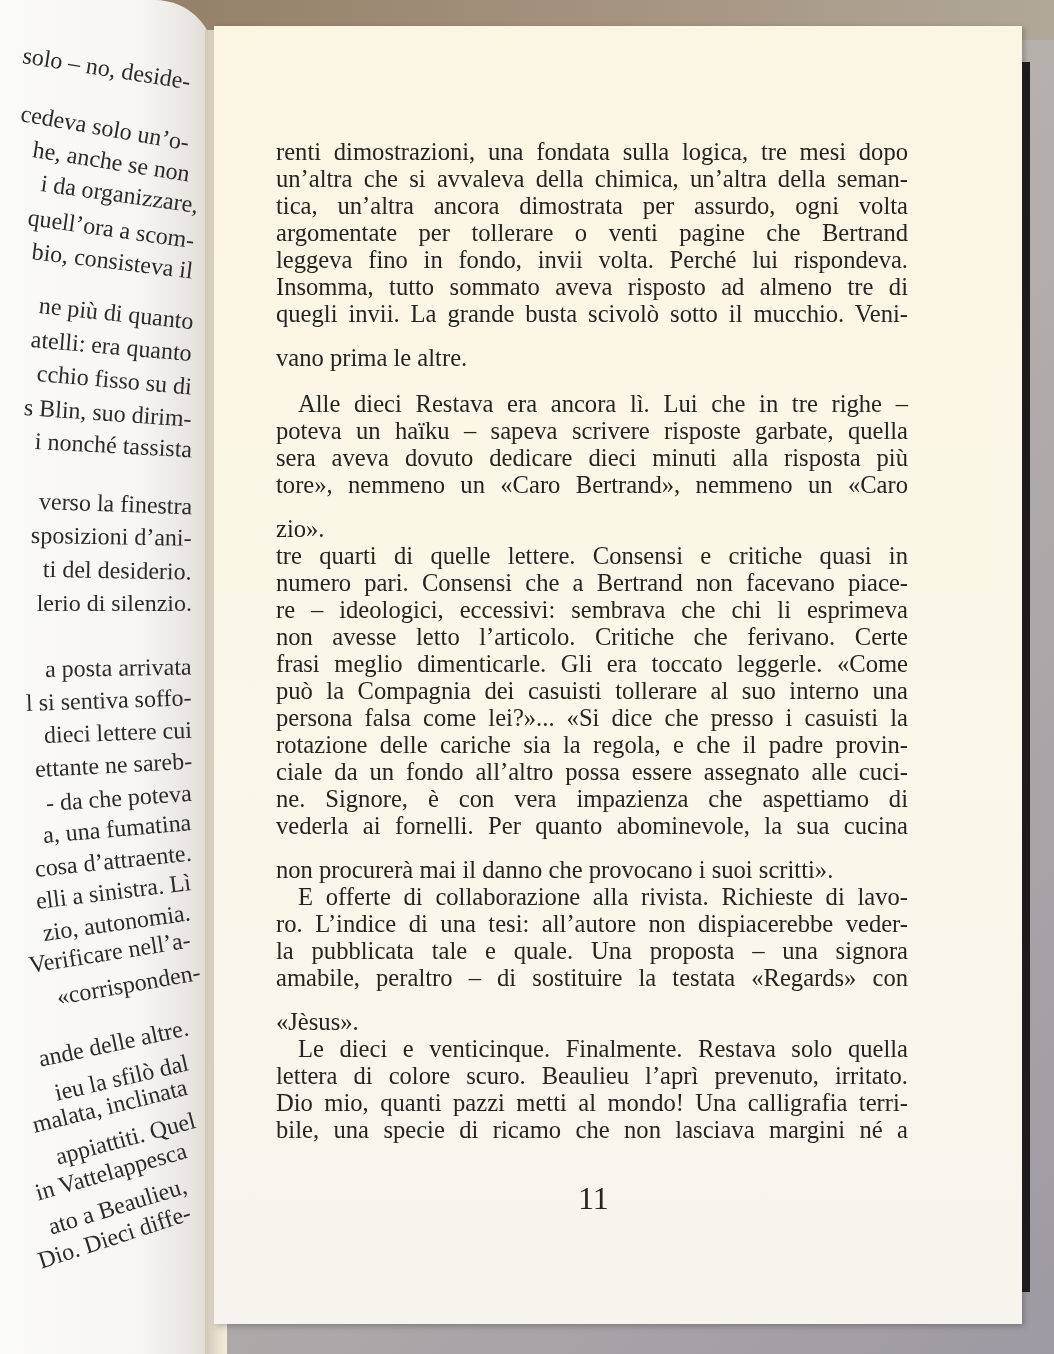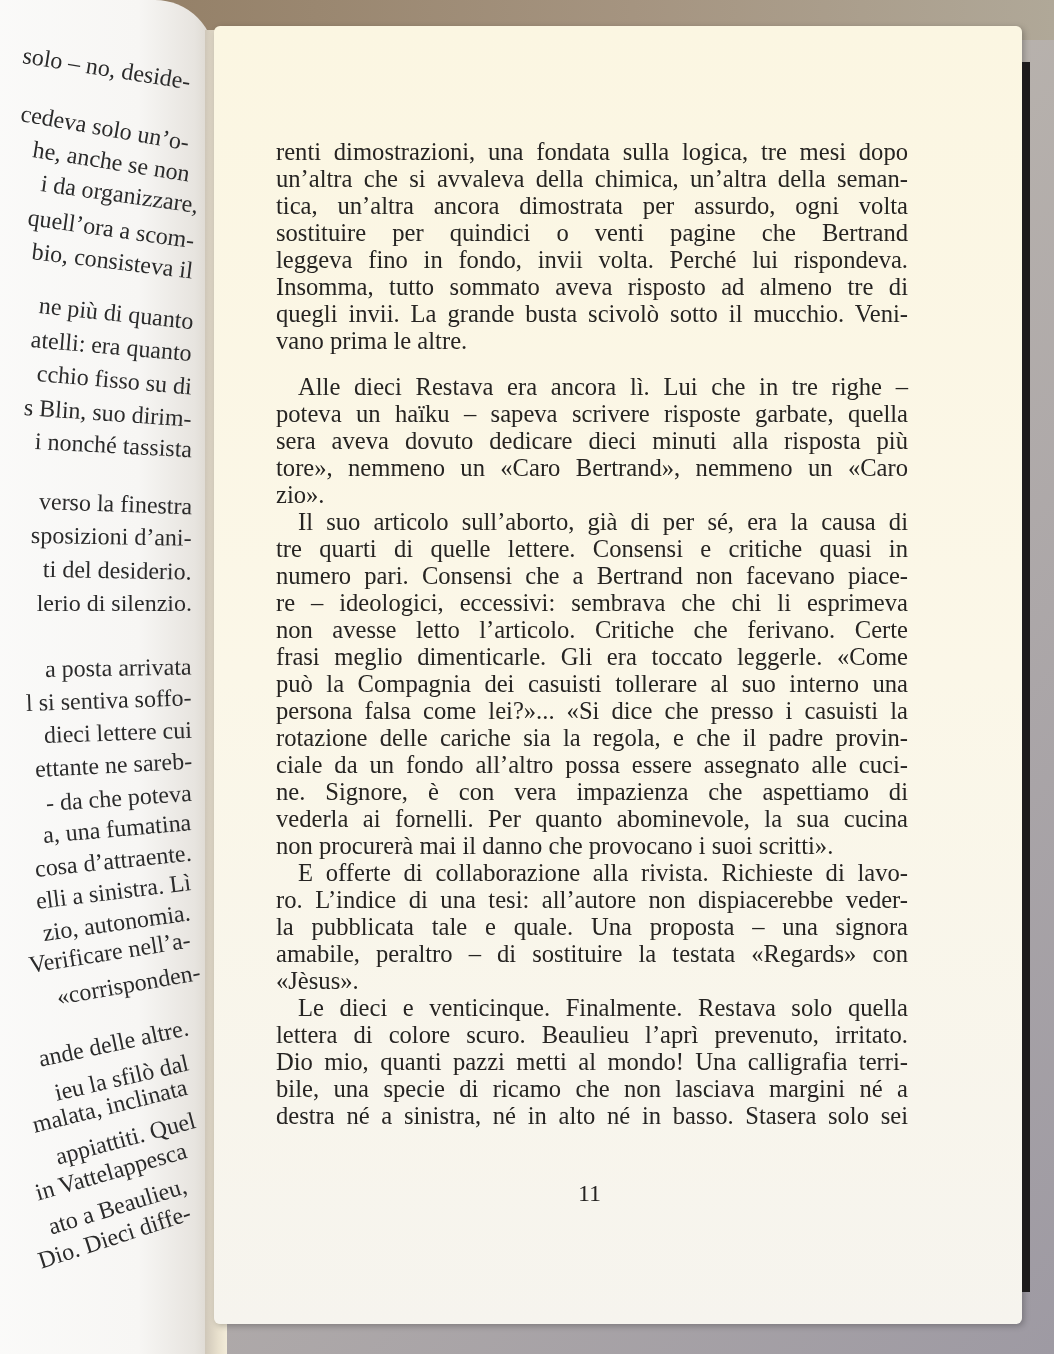--- a/index.html
+++ b/index.html
@@ -24,37 +24,36 @@
     transform-origin: left center;
   }
   .gutter {
     position:absolute; left:205px; top:30px; width:22px; height:1324px;
     background: linear-gradient(90deg,#cfc7b9,#e8e0cd 60%,#f3ecd9);
   }
   .right-page {
     position:absolute; left:214px; top:26px; width:808px; height:1298px;
     background: linear-gradient(180deg,#fbf6e2 0%, #fbf7e8 50%, #f6f4ee 100%);
     box-shadow: 2px 2px 6px rgba(0,0,0,0.25);
-    border-radius: 6px;
   }
   .board-edge {
     position:absolute; left:1022px; top:62px; width:8px; height:1230px;
     background:#1d1b1c;
   }
   .text-block {
     position:absolute; left:62px; top:112px; width:632px;
     font-size:24.6px; line-height:27px; color:#262422;
     text-align: justify;
   }
   .line { display:block; text-align:justify; text-align-last:justify; height:27px; white-space:nowrap; }
-  .line.last { text-align-last:left; }
+  .line.last { text-align-last:left;margin-top:17px; }
   .line.indent { text-indent:22px; }
   .gap { height:19px; }
   .page-number {
-    position:absolute; left:364px; top:1154px; font-size:24px; color:#262422;
+    position:absolute; left:364px; top:1154px; font-size:32px; color:#262422;
   }
 </style>
 </head>
 <body>
 
 <div class="desk-top"></div>
 
 <div class="left-page">
   <div class="left-lines" id="left-lines">
       <div class="left-line" style="top: 42px; right: 8px; transform: rotate(9deg);">solo – no, deside-</div>
@@ -94,36 +93,35 @@
 </div>
 
 <div class="gutter"></div>
 
 <div class="right-page">
   <div class="text-block" id="text-block">
       <div>
         <span class="line">renti dimostrazioni, una fondata sulla logica, tre mesi dopo</span>
         <span class="line">un’altra che si avvaleva della chimica, un’altra della seman-</span>
         <span class="line">tica, un’altra ancora dimostrata per assurdo, ogni volta</span>
-        <span class="line">sostituire per quindici o venti pagine che Bertrand</span>
+        <span class="line">argomentate per tollerare o venti pagine che Bertrand</span>
         <span class="line">leggeva fino in fondo, invii volta. Perché lui rispondeva.</span>
         <span class="line">Insomma, tutto sommato aveva risposto ad almeno tre di</span>
         <span class="line">quegli invii. La grande busta scivolò sotto il mucchio. Veni-</span>
         <span class="line last">vano prima le altre.</span>
       </div>
       <div class="gap"></div>
       <div>
         <span class="line indent">Alle dieci Restava era ancora lì. Lui che in tre righe –</span>
         <span class="line">poteva un haïku – sapeva scrivere risposte garbate, quella</span>
         <span class="line">sera aveva dovuto dedicare dieci minuti alla risposta più</span>
         <span class="line">tore», nemmeno un «Caro Bertrand», nemmeno un «Caro</span>
         <span class="line last">zio».</span>
       </div>
       <div>
-        <span class="line indent">Il suo articolo sull’aborto, già di per sé, era la causa di</span>
         <span class="line">tre quarti di quelle lettere. Consensi e critiche quasi in</span>
         <span class="line">numero pari. Consensi che a Bertrand non facevano piace-</span>
         <span class="line">re – ideologici, eccessivi: sembrava che chi li esprimeva</span>
         <span class="line">non avesse letto l’articolo. Critiche che ferivano. Certe</span>
         <span class="line">frasi meglio dimenticarle. Gli era toccato leggerle. «Come</span>
         <span class="line">può la Compagnia dei casuisti tollerare al suo interno una</span>
         <span class="line">persona falsa come lei?»... «Si dice che presso i casuisti la</span>
         <span class="line">rotazione delle cariche sia la regola, e che il padre provin-</span>
         <span class="line">ciale da un fondo all’altro possa essere assegnato alle cuci-</span>
         <span class="line">ne. Signore, è con vera impazienza che aspettiamo di</span>
@@ -135,19 +133,18 @@
         <span class="line">ro. L’indice di una tesi: all’autore non dispiacerebbe veder-</span>
         <span class="line">la pubblicata tale e quale. Una proposta – una signora</span>
         <span class="line">amabile, peraltro – di sostituire la testata «Regards» con</span>
         <span class="line last">«Jèsus».</span>
       </div>
       <div>
         <span class="line indent">Le dieci e venticinque. Finalmente. Restava solo quella</span>
         <span class="line">lettera di colore scuro. Beaulieu l’aprì prevenuto, irritato.</span>
         <span class="line">Dio mio, quanti pazzi metti al mondo! Una calligrafia terri-</span>
         <span class="line">bile, una specie di ricamo che non lasciava margini né a</span>
-        <span class="line">destra né a sinistra, né in alto né in basso. Stasera solo sei</span>
       </div>
     </div>
   <div class="page-number">11</div>
 </div>
 
 <div class="board-edge"></div>
 
 </body></html>

